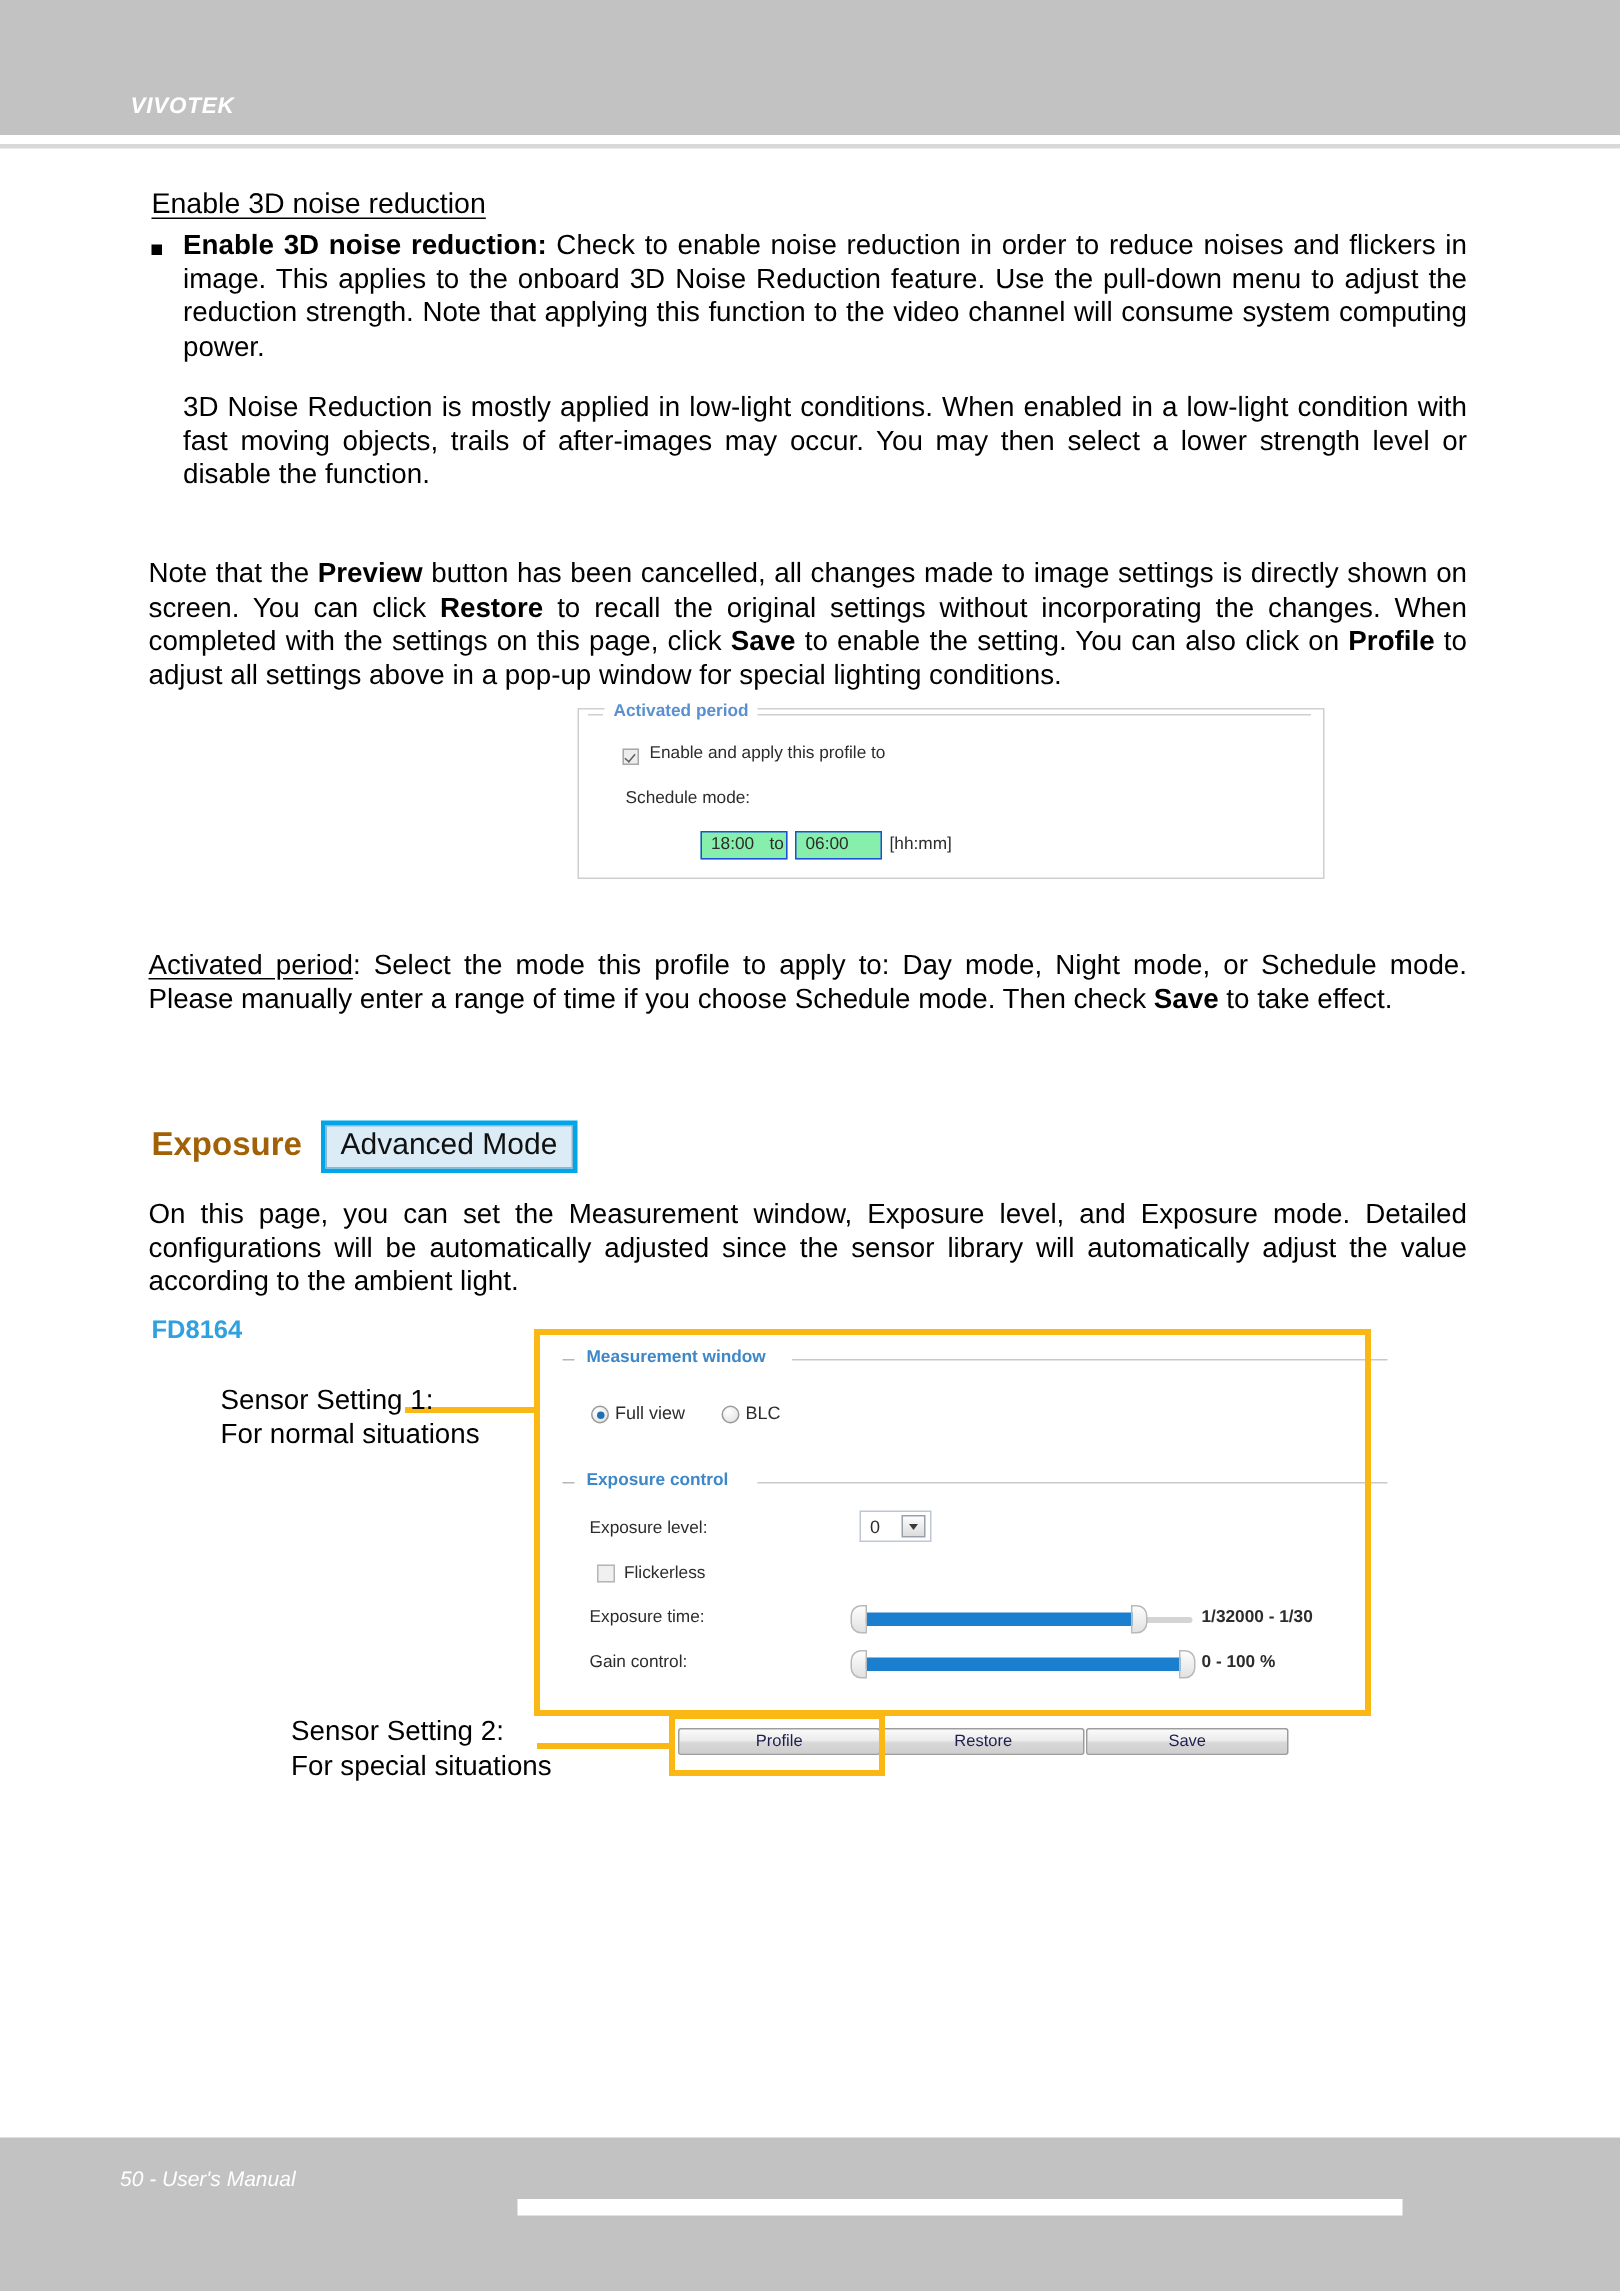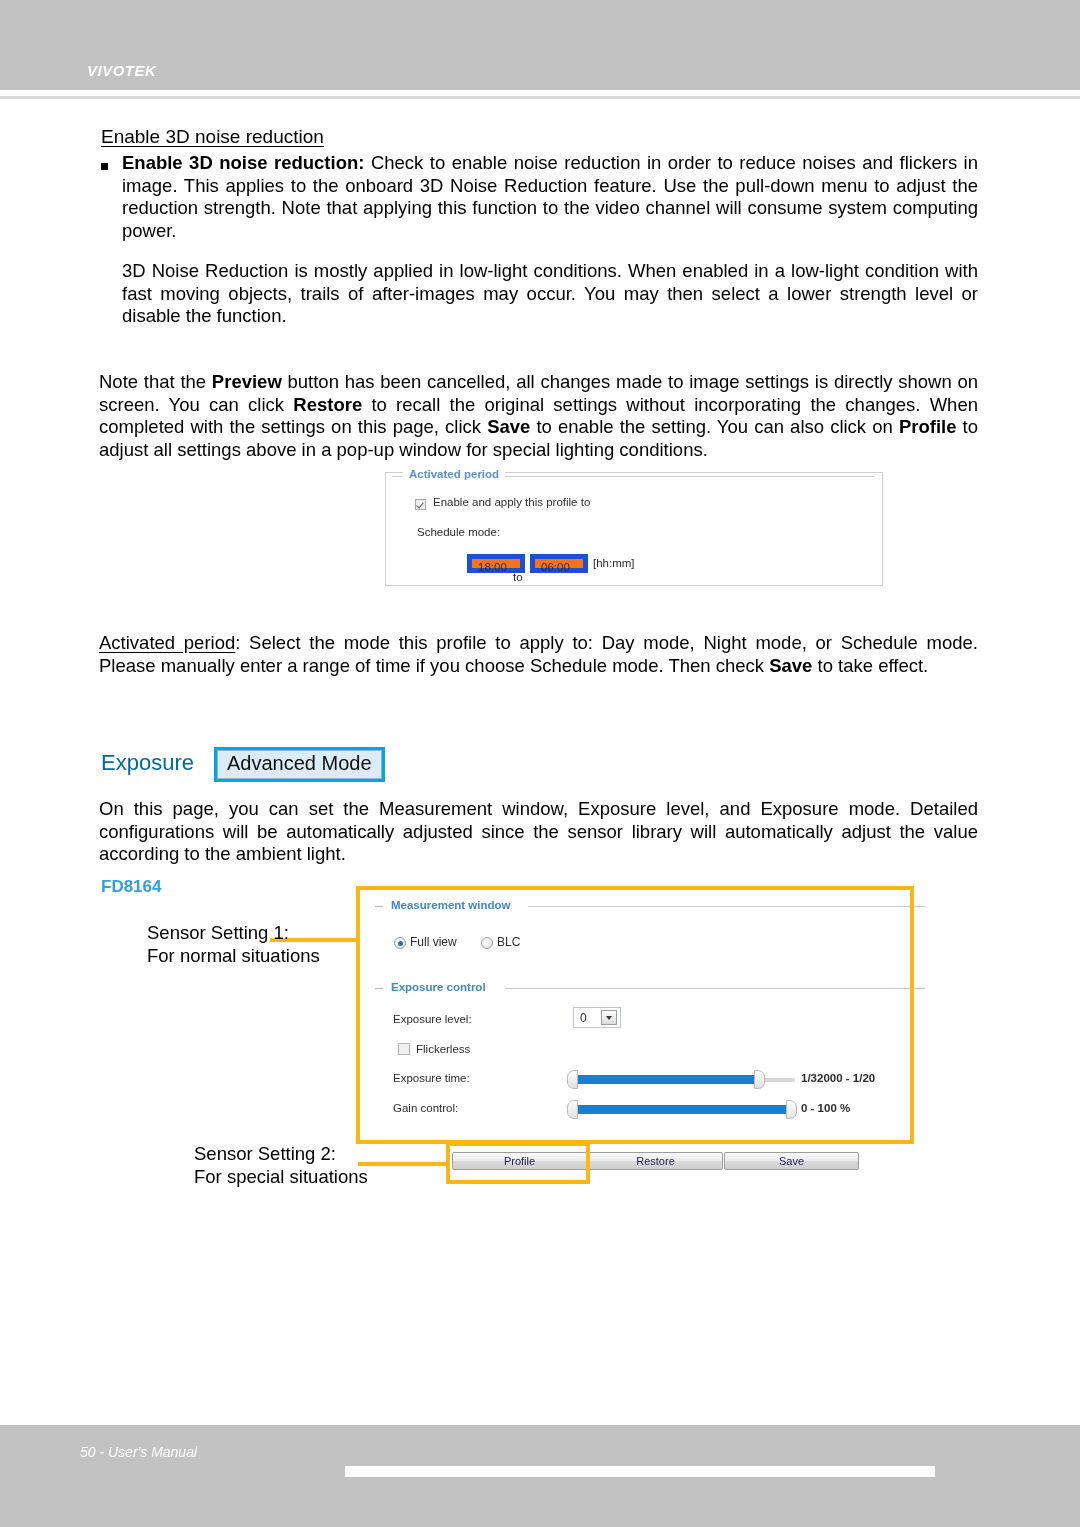--- a/index.html
+++ b/index.html
@@ -84,40 +84,40 @@
   .ap-sched{
     position:absolute;left:417px;top:526px;
     font-size:11.5px;color:#2c2c2c;
   }
   .ap-from{
     position:absolute;left:434px;top:557px;
     font-size:11.5px;color:#2c2c2c;margin-left:37px;
   }
   .tf{
     position:absolute;height:19px;
-    border:5px solid #1d4ed8;background:#f97316;
+    border:1px solid #1d4ed8;background:#86efac;
     box-sizing:border-box;
     font-size:11.5px;color:#2c2c2c;
     padding:2px 0 0 6px;
   }
   .tf-from{left:467px;top:554px;width:58px;}
   .tf-to{left:530px;top:554px;width:58px;}
   .ap-to{
-    position:absolute;left:513px;top:571px;
+    position:absolute;left:513px;top:557px;
     font-size:11.5px;color:#2c2c2c;
   }
   .ap-hhmm{
     position:absolute;left:593px;top:557px;
     font-size:11.5px;color:#2c2c2c;
   }
 
   
   .exp-title{
     position:absolute;left:101px;top:750px;
-    font-size:22px;font-weight:normal;color:#0369a1;
+    font-size:22px;font-weight:bold;color:#a16207;
   }
   .adv-badge{
     position:absolute;left:214px;top:747px;
     background:#00a6e8;padding:3px;
   }
   .adv-inner{
     background:#dcecf7;border:1px solid #8fb6cf;
     padding:1px 9px 3px 9px;
     font-size:20px;color:#111;
   }
@@ -328,21 +328,21 @@
 <div class="select-btn"></div>
 
 <div class="cb fl-cb"></div>
 <div class="lbl l-flickerless">Flickerless</div>
 
 <div class="lbl l-exptime">Exposure time:</div>
 <div class="sl-track s1-track"></div>
 <div class="sl-fill s1-fill"></div>
 <div class="sl-knob left s1-k1"></div>
 <div class="sl-knob right s1-k2"></div>
-<div class="s1-val">1/32000 - 1/20</div>
+<div class="s1-val">1/32000 - 1/30</div>
 
 <div class="lbl l-gain">Gain control:</div>
 <div class="sl-track s2-track"></div>
 <div class="sl-fill s2-fill"></div>
 <div class="sl-knob left s2-k1"></div>
 <div class="sl-knob right s2-k2"></div>
 <div class="s2-val">0 - 100 %</div>
 
 <div class="btn btn-profile">Profile</div>
 <div class="btn btn-restore">Restore</div>

